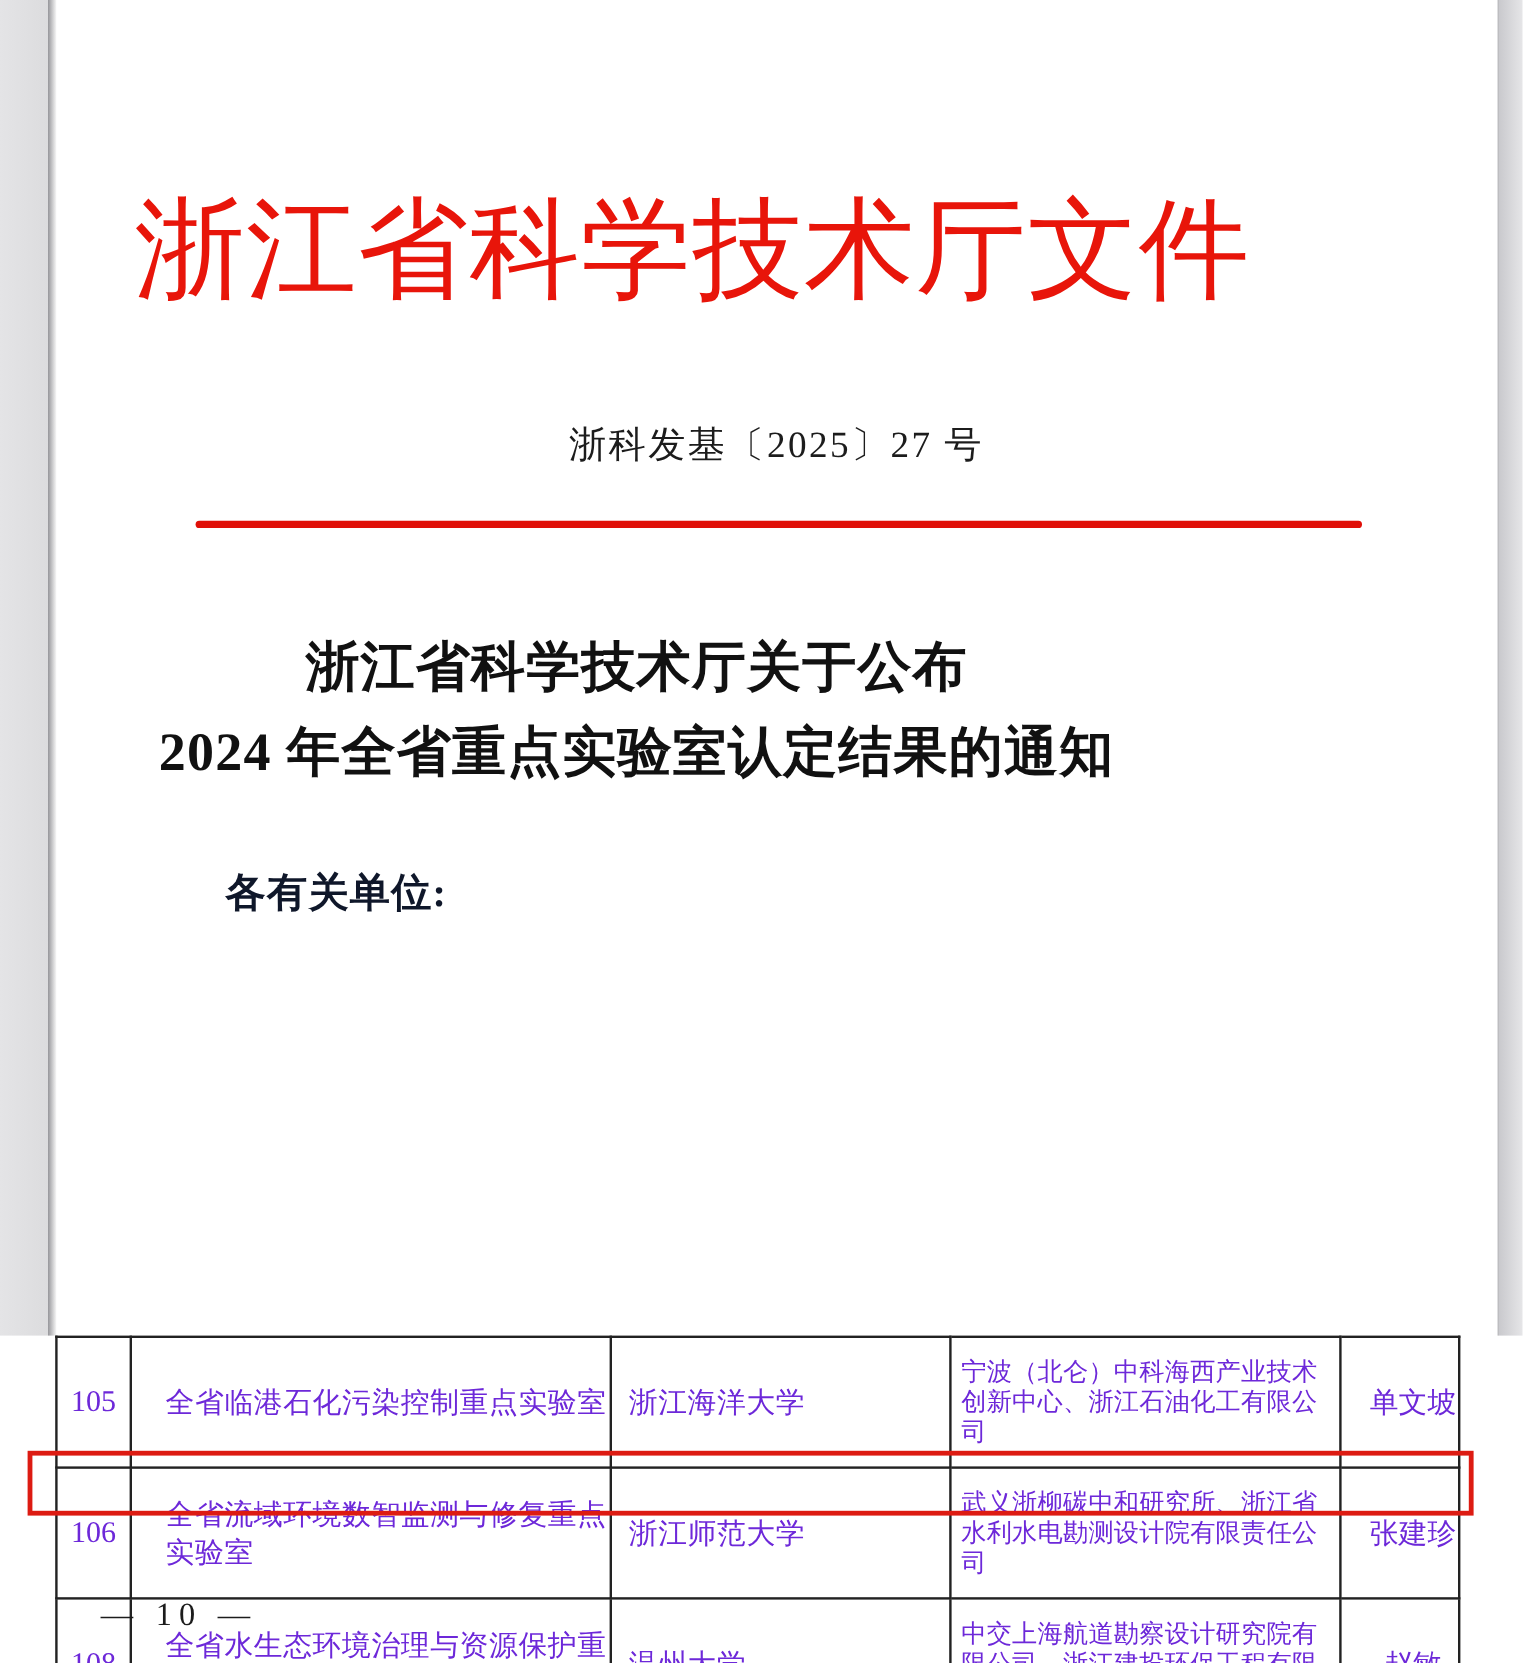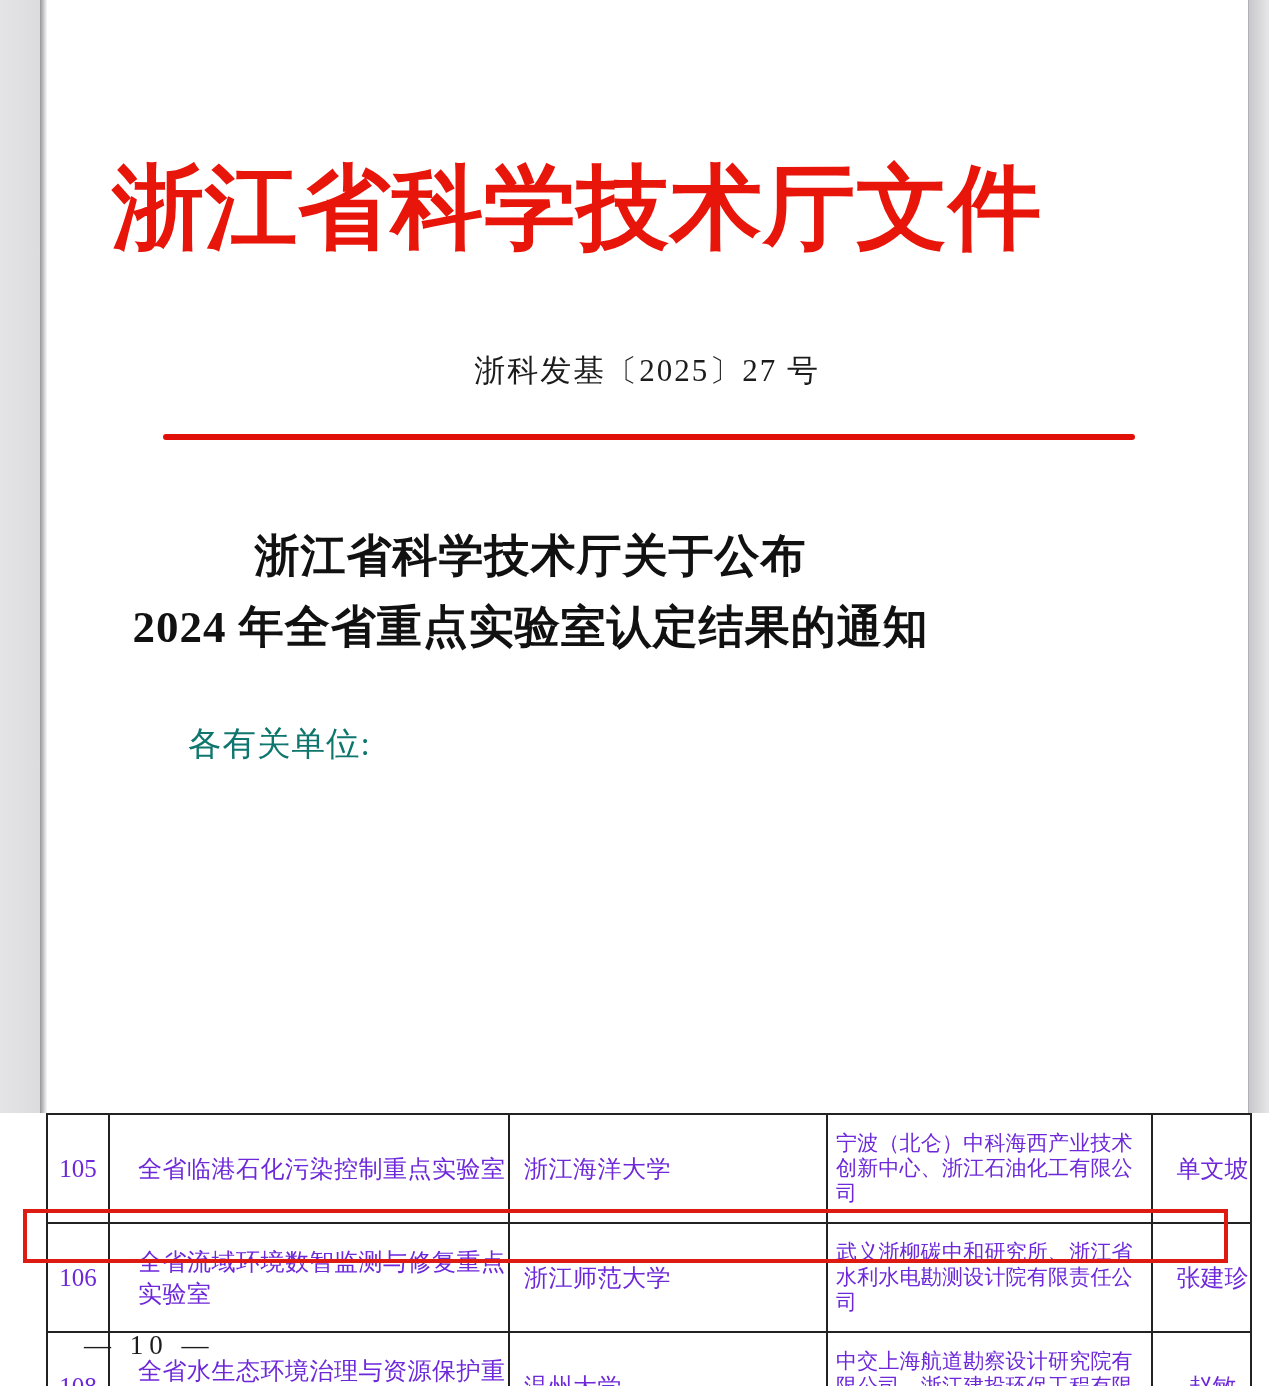--- a/index.html
+++ b/index.html
@@ -20,61 +20,61 @@
     background:linear-gradient(to right,#96969a,#f8f8f8);
   }
   .bg-right {
     position:absolute; left:1248px; top:0; width:21px; height:1113px;
     background:linear-gradient(to right,#c9c9cd,#e6e6e8);
     border-left:1px solid #b0b0b4;
   }
   
   .header-title {
     position:absolute; left:46px; top:146px; width:1062px;
-    text-align:center; font-size:92px; font-weight:bold;
+    text-align:center; font-size:92px; font-weight:normal;
     color:#e8150a; letter-spacing:1px; white-space:nowrap;
   }
   .doc-number {
     position:absolute; left:46px; top:350px; width:1202px;
     text-align:center; font-size:31px; color:#1c1c1c; letter-spacing:2px;
   }
   .red-rule {
     position:absolute; left:163px; top:434px; width:972px; height:6px;
     background:#e00f08; border-radius:3px;
   }
   .notice-title { 
     position:absolute; left:46px; width:969px; text-align:center;
     font-size:45px; font-weight:bold; color:#111; letter-spacing:1px; white-space:nowrap;
   }
   .notice-title.l1 { top:526px; }
   .notice-title.l2 { top:597px; }
   .salutation {
     position:absolute; left:188px; top:722px;
-    font-size:33.5px; color:#0f766e; letter-spacing:1px;
+    font-size:33.5px; color:#0f172a; letter-spacing:1px;font-weight:bold;
   }
   .body-block {
     position:absolute; left:188px; top:779px; width:947px;
     font-size:33.5px; color:#111;
   }
   .body-line { height:57.3px; line-height:50px; white-space:nowrap; }
   .body-line.justify { white-space:normal; text-align:justify; text-align-last:justify; }
   .body-line.indent { padding-left:62px; }
   
   .table-wrap { position:absolute; left:46px; top:1113px; }
   table.labs {
     border-collapse:collapse; table-layout:fixed; width:1169px;
     font-size:24px; color:#6d28d9;border-radius:12px;
   }
   table.labs td {
     border:2px solid #222; height:52px; vertical-align:middle;
     overflow:hidden; background:#fff;
   }
   td.c-no { width:62px; text-align:center; font-size:25px; }
   td.c-lab { width:400px; padding-left:28px; letter-spacing:0.5px; }
-  td.c-org { width:318px; padding-left:14px; letter-spacing:0.5px; }
+  td.c-org { width:283px; padding-left:14px; letter-spacing:0.5px; }
   td.c-partners { width:325px; padding:16px 8px; font-size:21px; line-height:25px; letter-spacing:0.2px; }
   td.c-director { width:99px; text-align:center; font-size:24px;padding-left:22px; }
   .highlight-box {
     position:absolute; left:23px; top:1209px; width:1205px; height:54px;
     border:4px solid #dd1b12; pointer-events:none;
   }
   .page-number {
     position:absolute; left:84px; top:1330px;
     font-size:27px; color:#1c1c1c; letter-spacing:6px; white-space:nowrap;
   }

